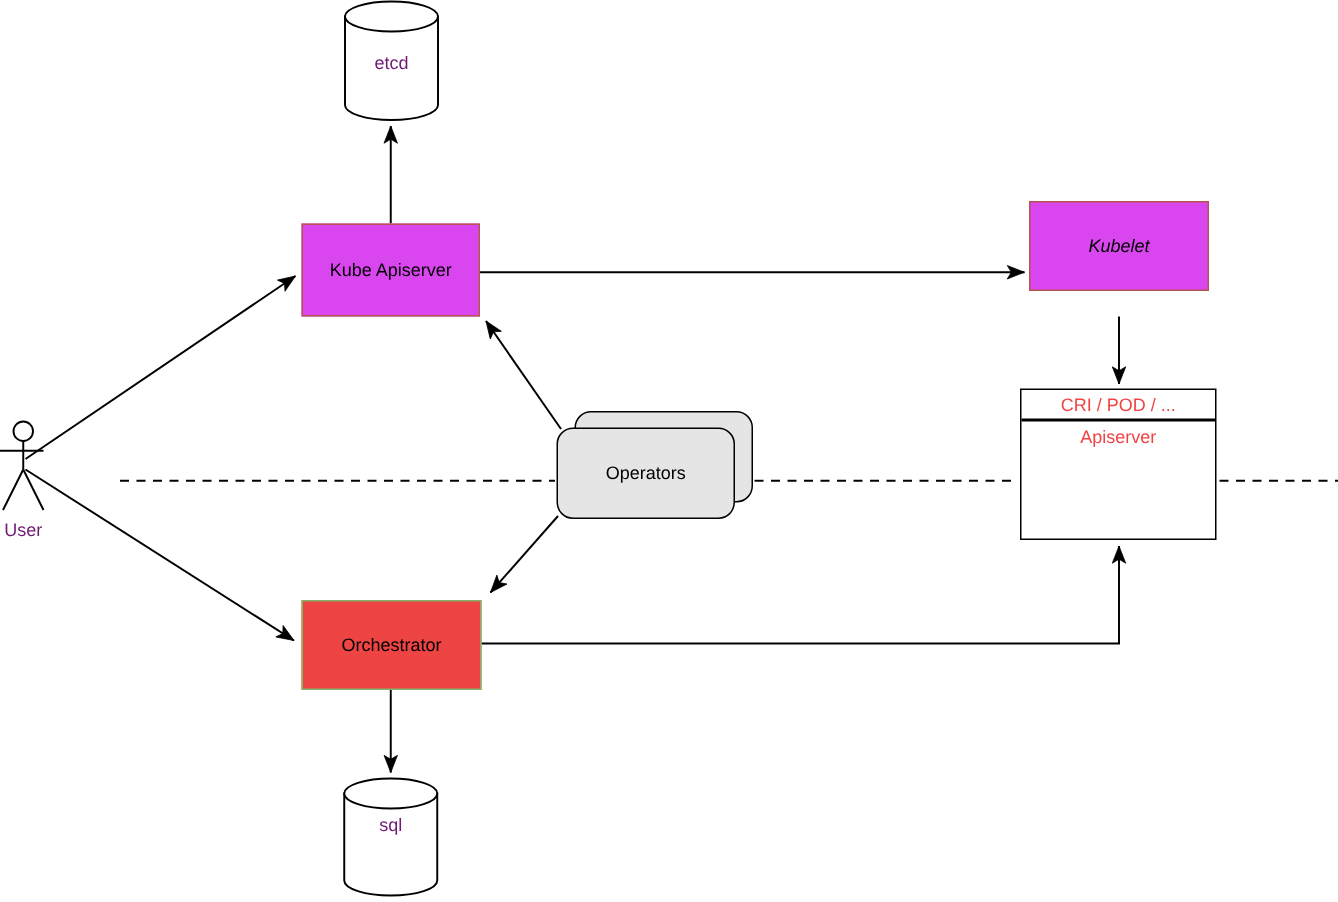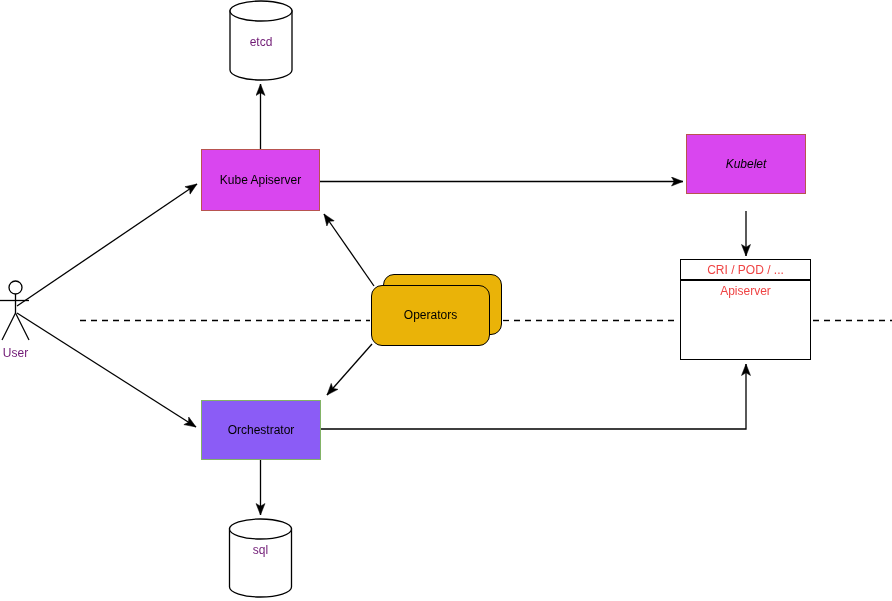--- a/index.html
+++ b/index.html
@@ -29,25 +29,25 @@
     font-size: 12px;
     color: #000000;
     text-align: center;
     line-height: 1.2;
   }
   .rect-red {
     background: #d946ef;
     border: 1px solid #b85450;
   }
   .rect-green {
-    background: #8b5cf6;
+    background: #ef4444;
     border: 1px solid #82b366;
   }
   .rounded-white {
-    background: #eab308;
+    background: #e5e5e5;
     border: 1px solid #000000;
     border-radius: 11px;
   }
   .stack {
     position: absolute;
     box-sizing: border-box;
     background: #ffffff;
     border: 1px solid #000000;
     display: flex;
     flex-direction: column;

